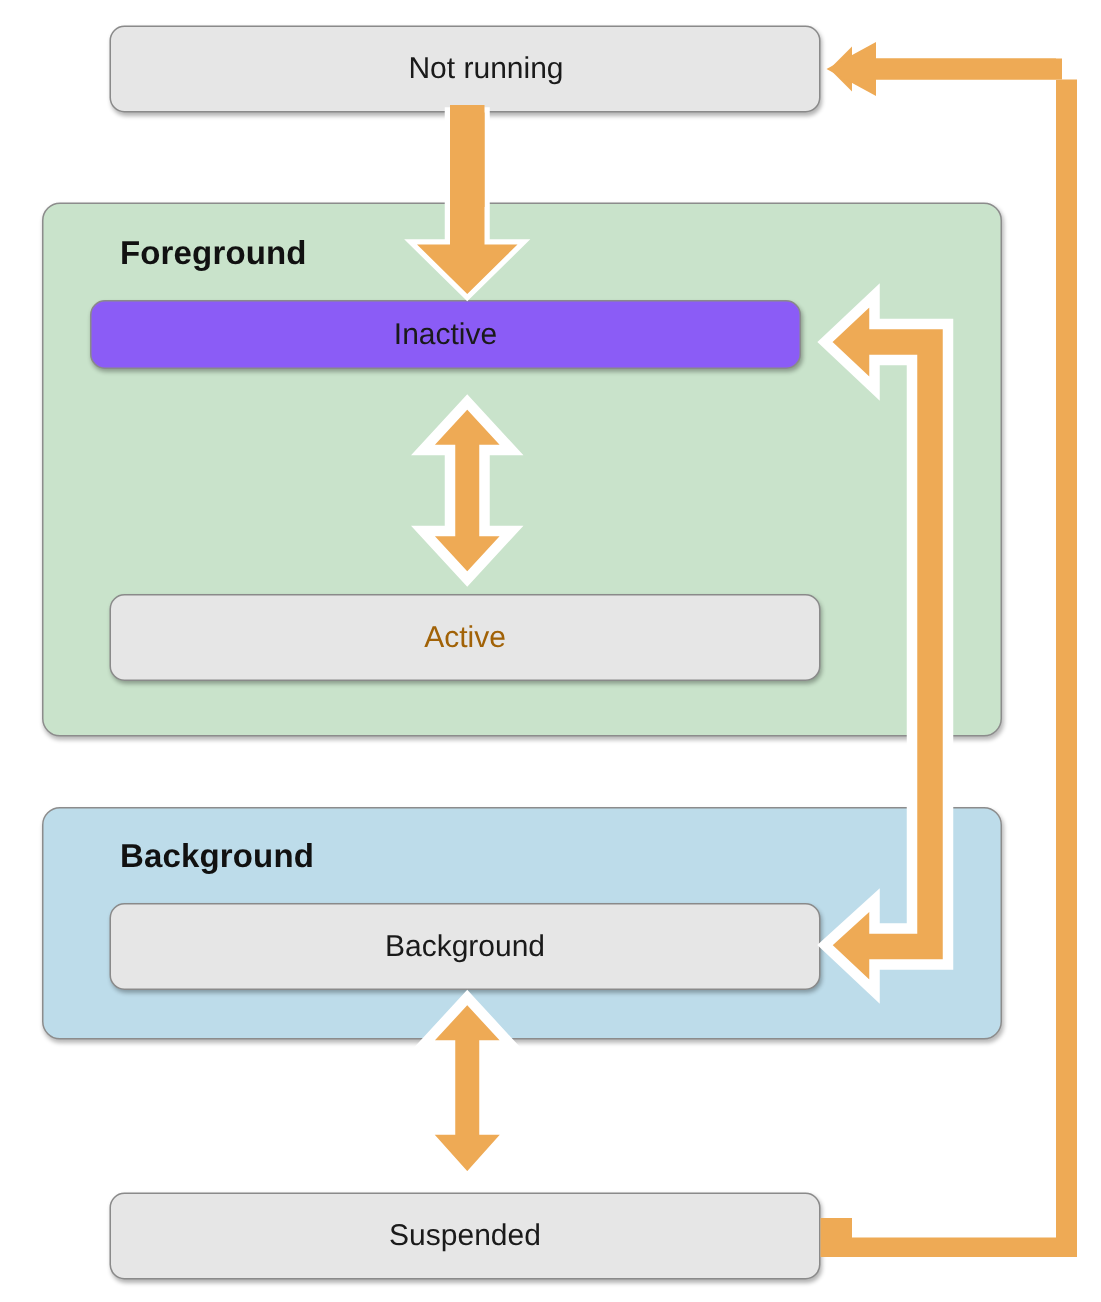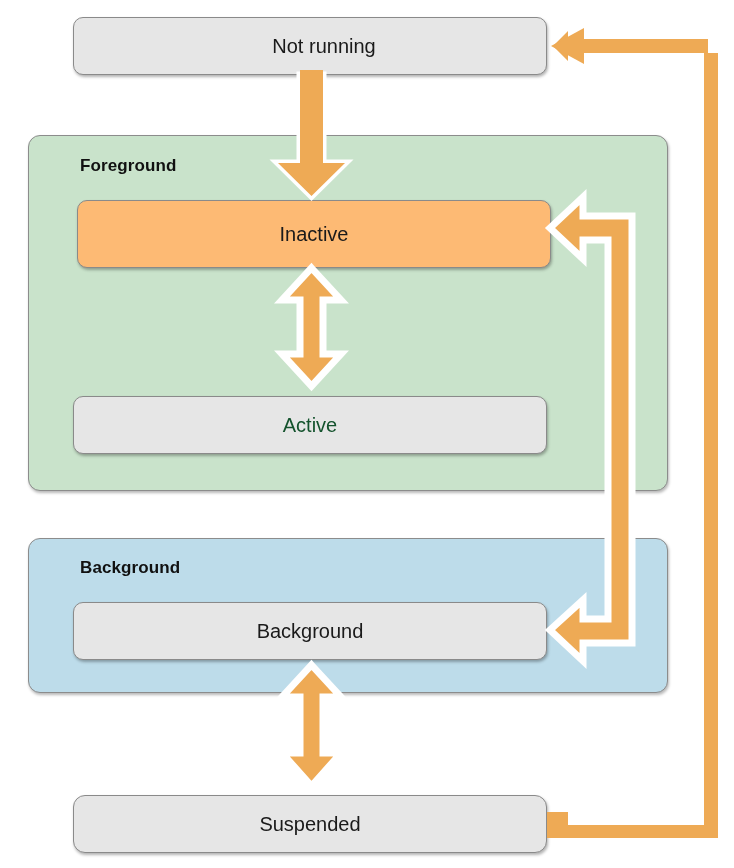--- a/index.html
+++ b/index.html
@@ -23,21 +23,21 @@
   }
   .group-box {
     position: absolute;
     border-radius: 12px;
     border: 1px solid #8c8c8c;
     box-shadow: 1px 2px 3px rgba(0,0,0,0.28);
     box-sizing: border-box;
   }
   .group-label {
     position: absolute;
-    font-size: 17px;
+    font-size: 22px;
     font-weight: bold;
     color: #111111;
     letter-spacing: 0.1px;
     white-space: nowrap;
   }
   .state-box {
     position: absolute;
     background: #e6e6e6;
     border: 1px solid #8a8a8a;
     border-radius: 10px;
@@ -85,33 +85,33 @@
     <div class="group-label" style="left:80px; top:156px;">Foreground</div>
 
     <div class="group-box" style="left: 28px; top: 538px; width: 640px; height: 155px; background: rgb(189, 220, 234); border-color: rgb(140, 140, 140);">
     </div>
     <div class="group-label" style="left:80px; top:558px;">Background</div>
 
     <div class="state-box" style="left: 73px; top: 17px; width: 474px; height: 58px; background: rgb(230, 230, 230); border-color: rgb(138, 138, 138);">
       <span class="state-label" style="color: rgb(26, 26, 26); margin-left: 28px;">Not running</span>
     </div>
 
-    <div class="state-box" style="left: 77px; top: 200px; width: 474px; height: 68px; background: #fdba74; border-color: rgb(138, 138, 138);">
+    <div class="state-box" style="left: 60px; top: 200px; width: 474px; height: 46px; background: #8b5cf6; border-color: rgb(138, 138, 138);">
       <span class="state-label" style="color: rgb(26, 26, 26);">Inactive</span>
     </div>
 
     <div class="state-box" style="left: 73px; top: 396px; width: 474px; height: 58px; background: rgb(230, 230, 230); border-color: rgb(138, 138, 138);">
-      <span class="state-label" style="color: #14532d;">Active</span>
+      <span class="state-label" style="color: #a16207;">Active</span>
     </div>
 
     <div class="state-box" style="left: 73px; top: 602px; width: 474px; height: 58px; background: rgb(230, 230, 230); border-color: rgb(138, 138, 138);">
       <span class="state-label" style="color: rgb(26, 26, 26);">Background</span>
     </div>
 
-    <div class="state-box" style="left: 73px; top: 795px; width: 474px; height: 58px; background: rgb(230, 230, 230); border-color: rgb(138, 138, 138); border-radius: 12px;">
+    <div class="state-box" style="left: 73px; top: 795px; width: 474px; height: 58px; background: rgb(230, 230, 230); border-color: rgb(138, 138, 138);">
       <span class="state-label" style="color: rgb(26, 26, 26);">Suspended</span>
     </div>
 
   </div>
 
   <svg class="svg-layer over" viewBox="0 0 734 868">
 
     <g>
       <path d="M 300 75 L 323 75 L 323 163 L 345 163 L 311.5 196 L 278 163 L 300 163 Z" fill="#eeaa55" stroke="#ffffff" stroke-width="7" stroke-linejoin="miter"></path>
       <path d="M 300 75 L 323 75 L 323 163 L 345 163 L 311.5 196 L 278 163 L 300 163 Z" fill="#eeaa55"></path>

